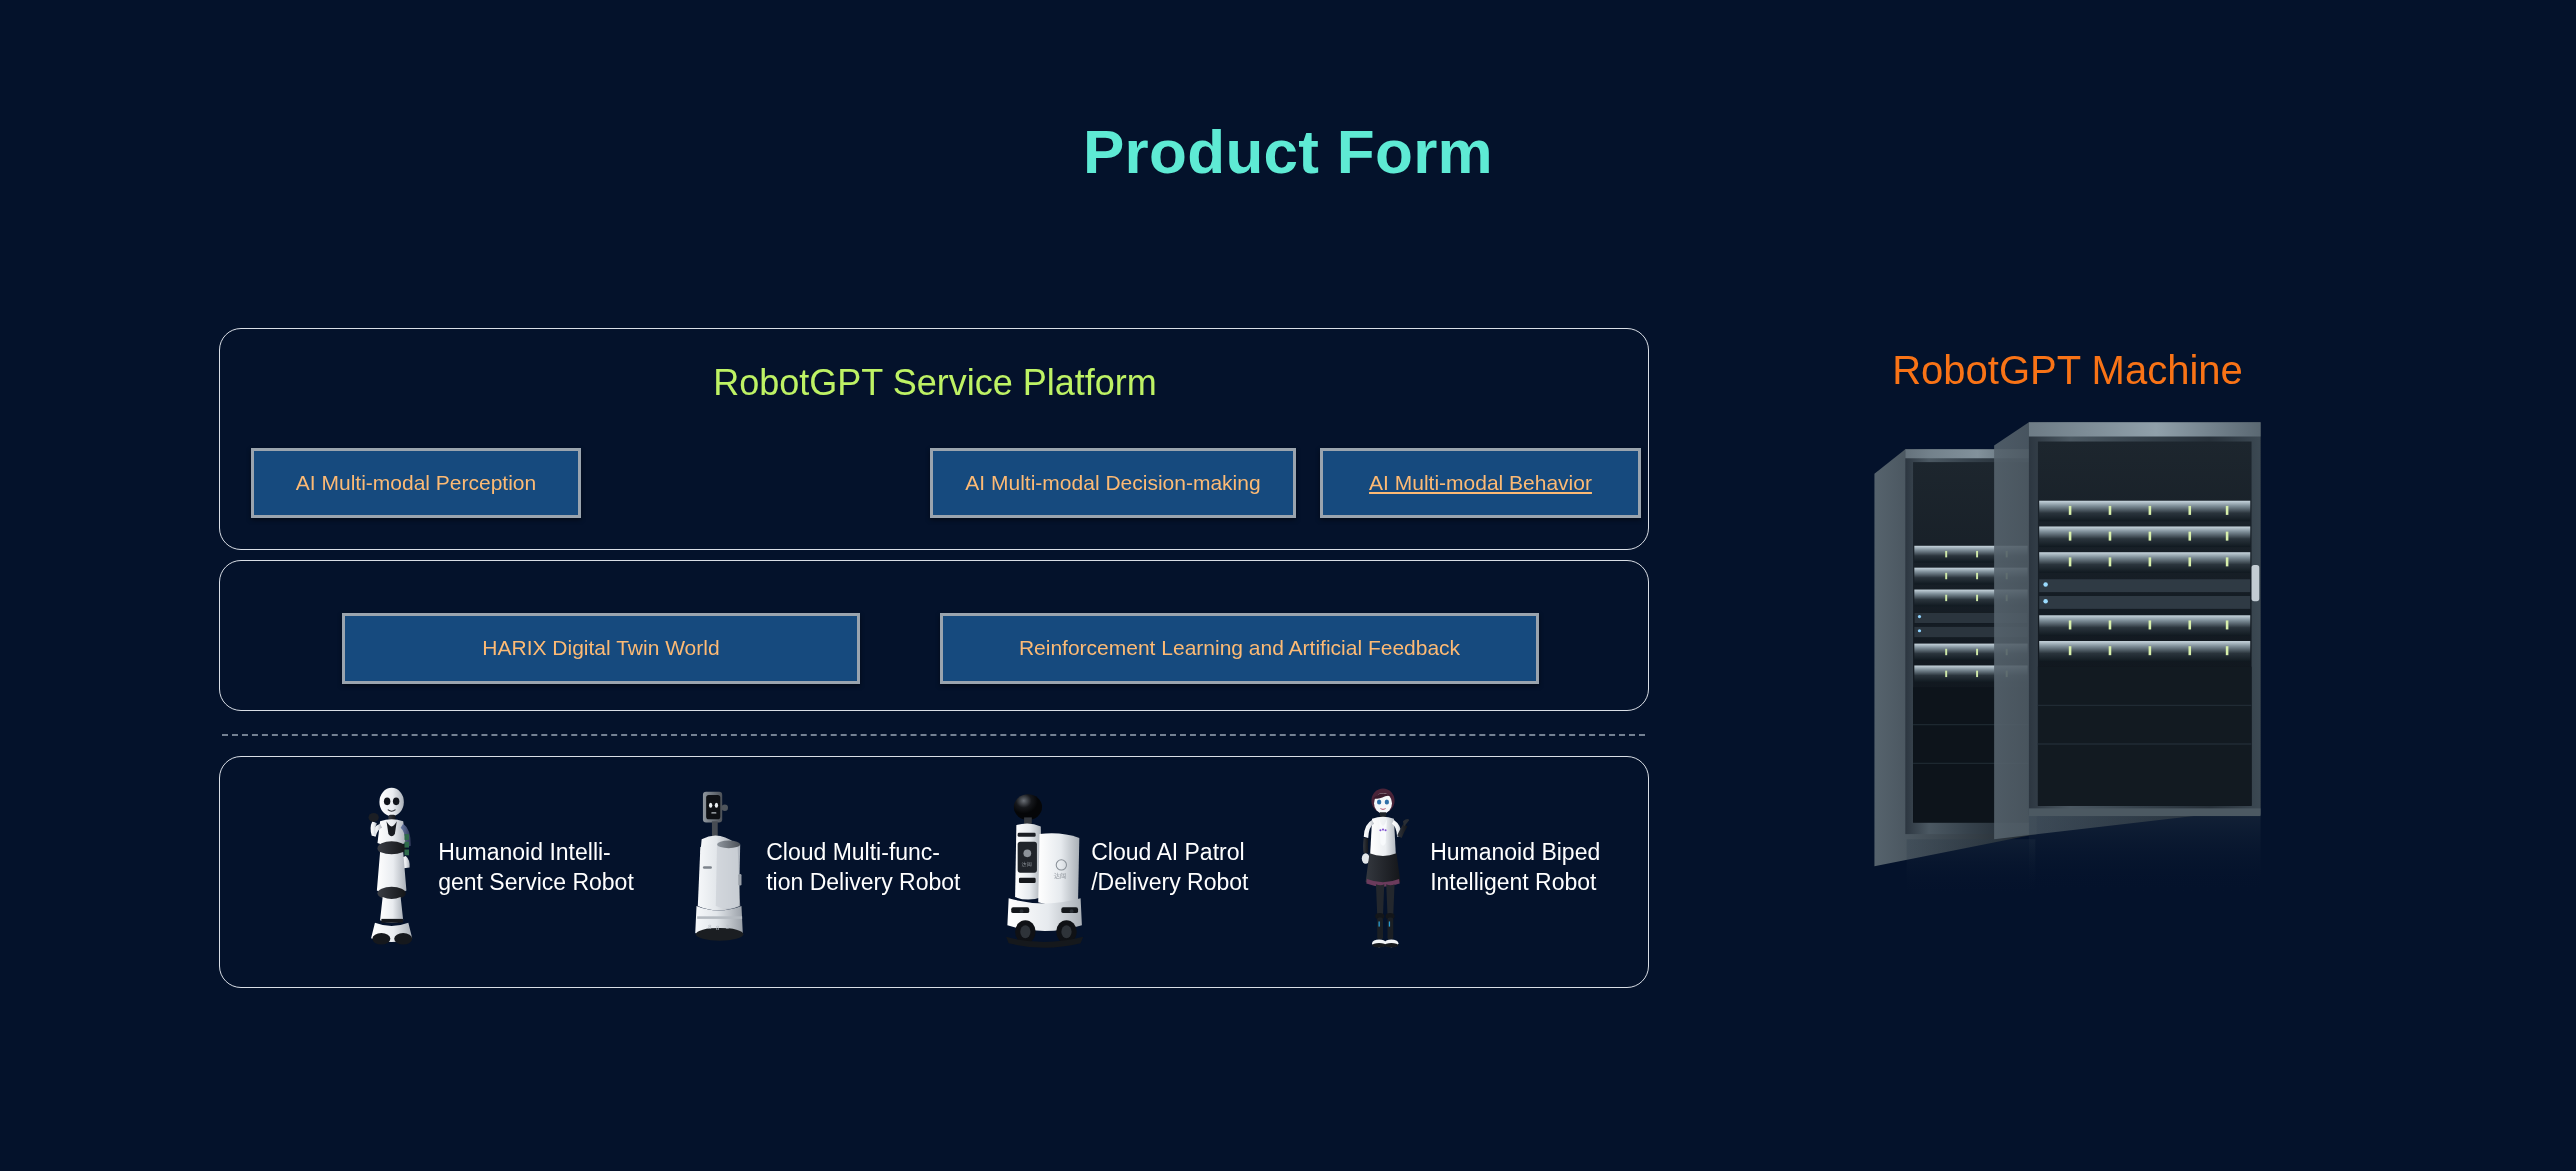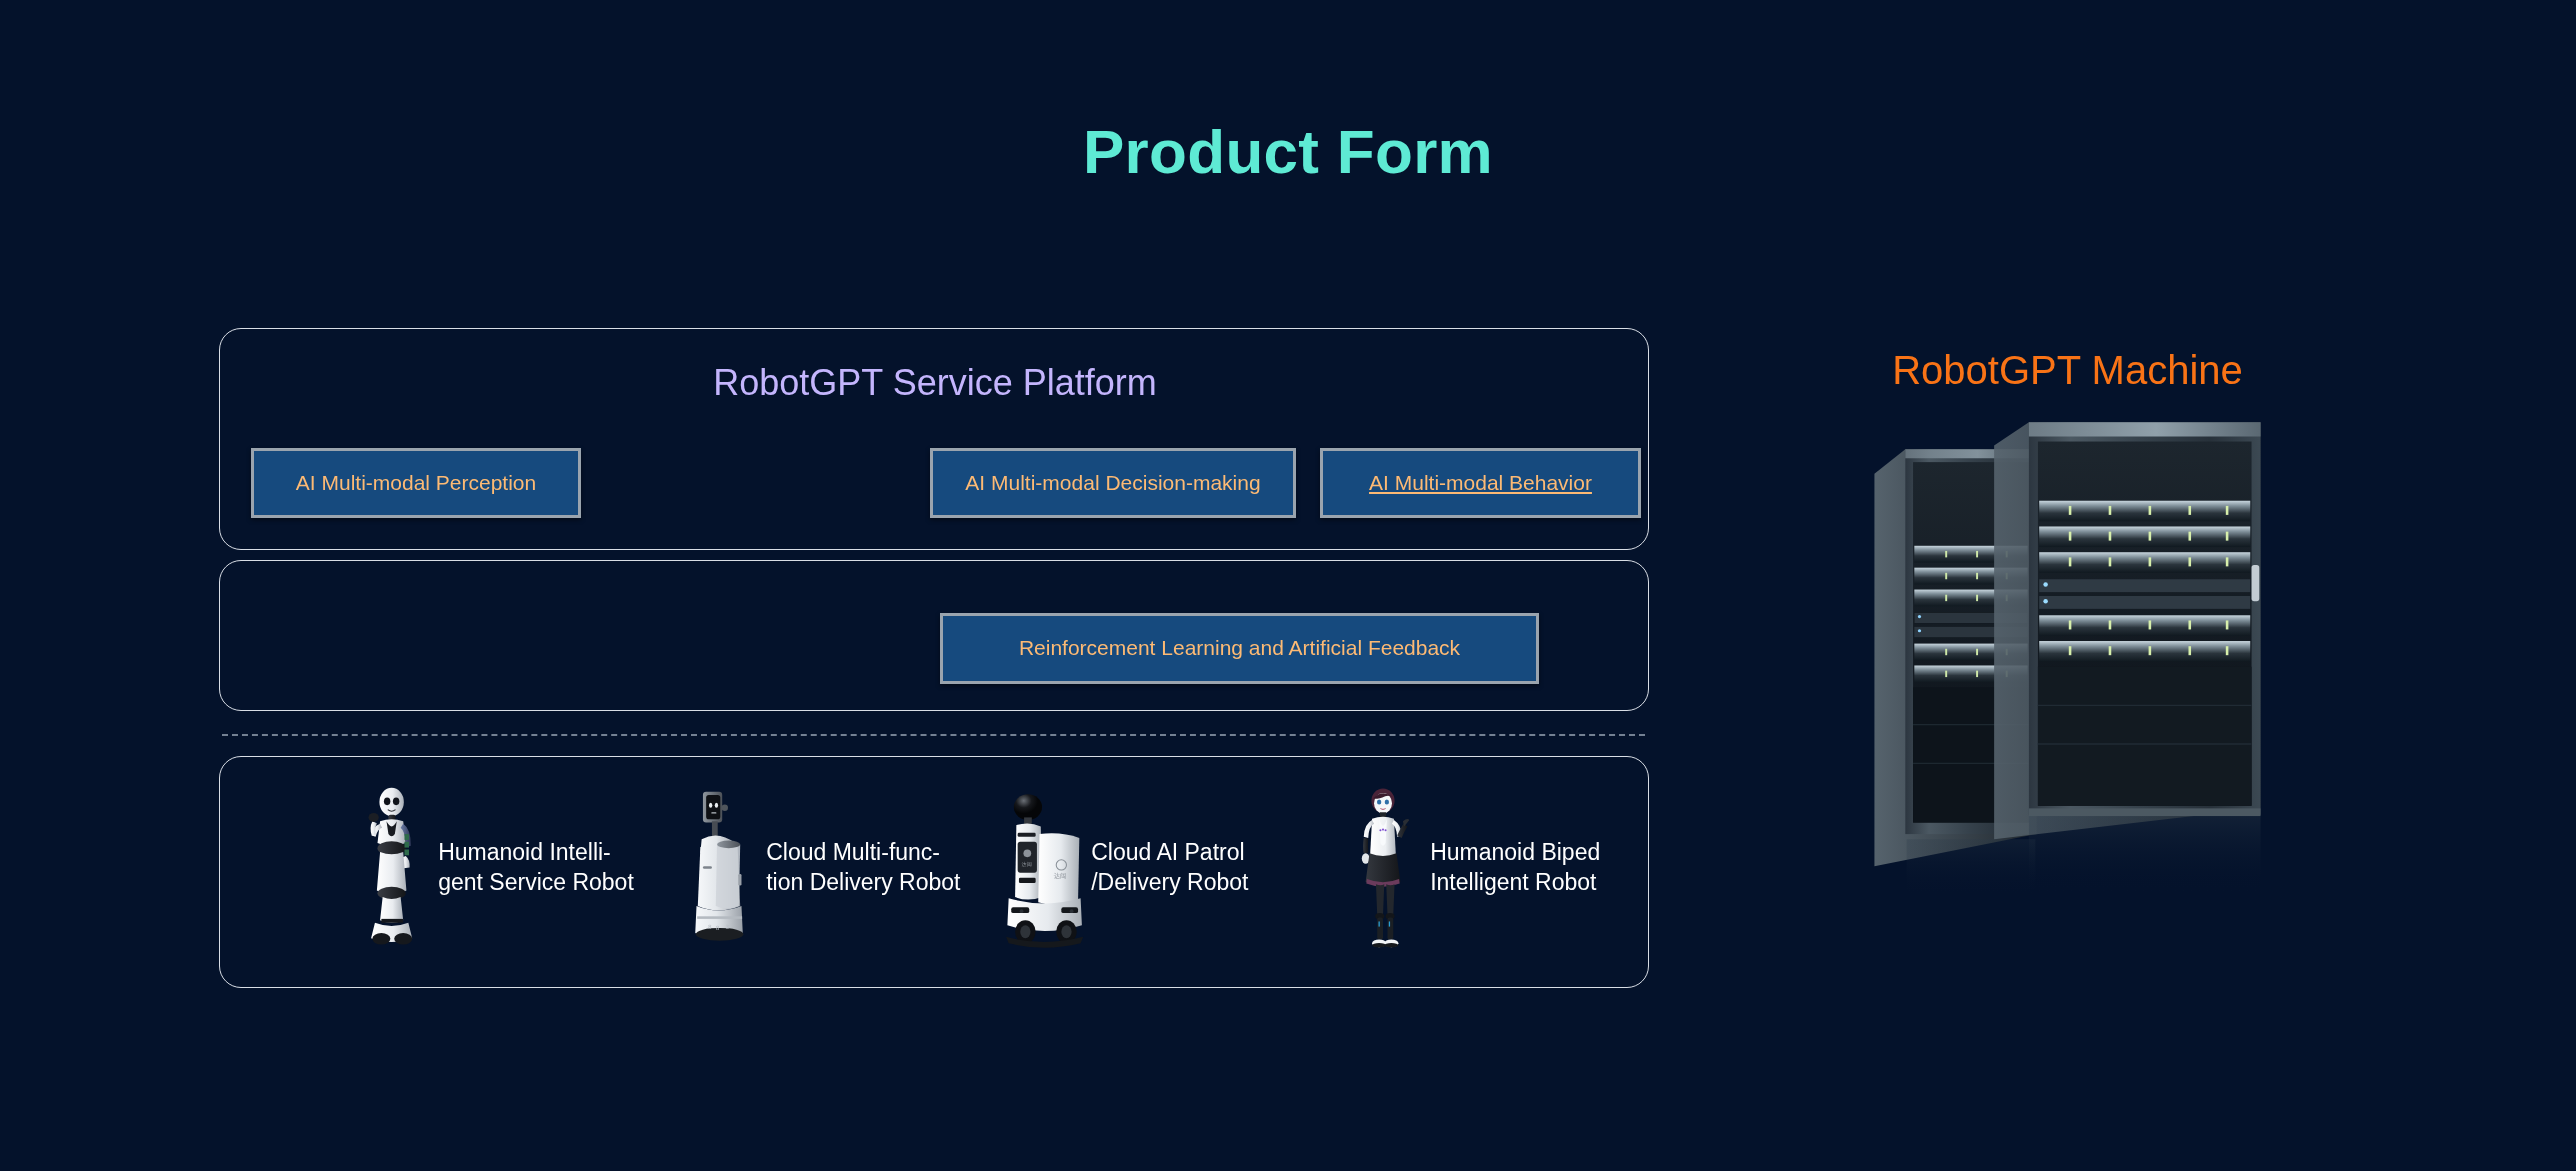--- a/index.html
+++ b/index.html
@@ -30,21 +30,21 @@
     border-radius:22px;
     background:transparent;
   }
   #panel-platform{ top:0px;    height:222px; }
   #panel-harix   { top:232px;  height:151px; }
   #panel-robots  { top:428px;  height:232px; }
 
   .panel-title{
     position:absolute; top:33px; left:0; width:1430px;
     text-align:center;
-    font-size:36px; font-weight:400; color:#c4b5fd;
+    font-size:36px; font-weight:400; color:#bef264;
   }
 
   
   .chip{
     position:absolute;
     background:#164a7e;
     border:3.9px solid #9aa4ae;
     display:flex; align-items:center; justify-content:center;
     color:#fdba74;
     font-size:21px; font-weight:400;
@@ -106,20 +106,21 @@
 
     <div class="panel row1" id="panel-platform">
       <div class="panel-title">RobotGPT Service Platform</div>
 
       <div class="chip" id="chip-perception">AI Multi-modal Perception</div>
       <div class="chip" id="chip-decision">AI Multi-modal Decision-making</div>
       <div class="chip" id="chip-behavior">AI Multi-modal Behavior</div>
     </div>
 
     <div class="panel row2" id="panel-harix">
+      <div class="chip" id="chip-harix">HARIX Digital Twin World</div>
       <div class="chip" id="chip-rlhf">Reinforcement Learning and Artificial Feedback</div>
     </div>
 
     <div class="panel" id="panel-robots">
 
       <div class="robot-card" id="card-humanoid">
         <div class="robot-art">
           <svg viewBox="0 0 130 260" width="84" height="167">
             <defs>
               <linearGradient id="wh" x1="0" y1="0" x2="1" y2="0">

